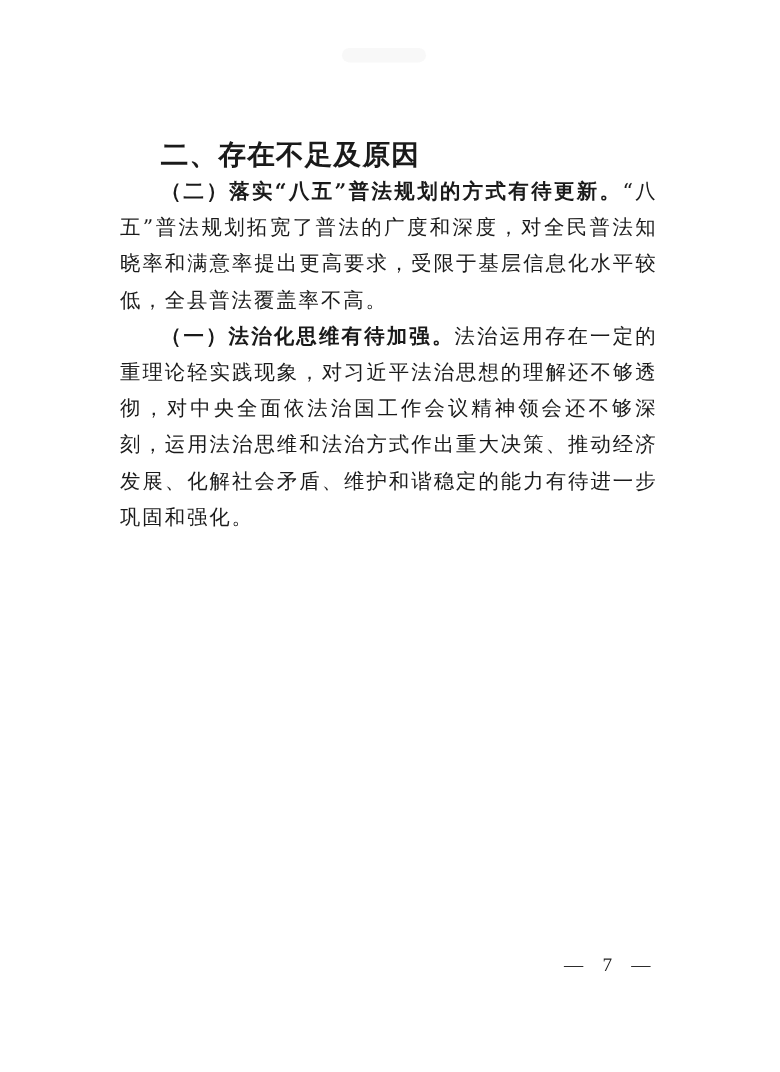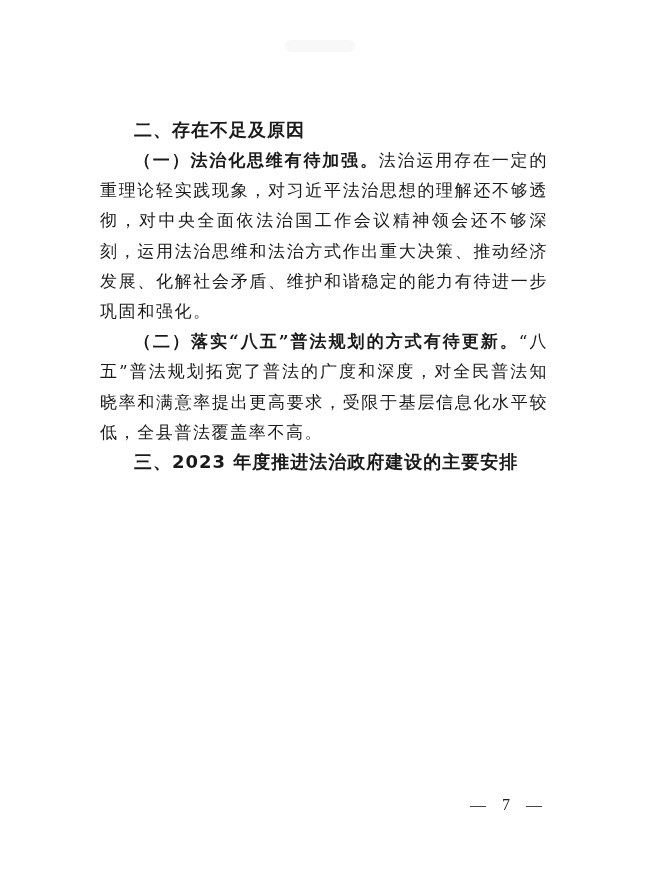--- a/index.html
+++ b/index.html
@@ -1,33 +1,32 @@
 <!DOCTYPE html>
 <html><head>
 <meta charset="utf-8">
 <style>
   html, body { margin:0; padding:0; }
   body { width:650px; height:893px; background:#ffffff; position:relative; overflow:hidden;
     font-family:"DejaVu Serif", "Liberation Serif", serif; color:#1a1a1a; }
   .page { position:absolute; left:100px; top:115px; width:448px; }
-  .h { font-family:"DejaVu Sans","Liberation Sans",sans-serif; font-weight:bold; font-size:18px;
+  .h { font-family:"DejaVu Sans","Liberation Sans",sans-serif; font-weight:bold; font-size:23px;
     line-height:30px; height:30px; text-indent:34px; letter-spacing:1px; white-space:nowrap; }
   .p { font-size:17px; line-height:30.2px; text-align:justify; text-align-last:left;
     text-indent:34px; letter-spacing:1.6px; margin:0; }
   .lead { font-weight:bold; }
   .pagenum { position:absolute; left:470px; top:796px; font-size:16px; color:#222;
     font-family:"Liberation Serif",serif; letter-spacing:6px; }
   .smudge { position:absolute; left:285px; top:40px; width:70px; height:12px;
     background:#f3f3f3; border-radius:6px; opacity:.6; }
 </style>
 </head>
 <body>
 
 <div class="smudge"></div>
 
 <div class="page">
   <div class="h">二、存在不足及原因</div>
+  <p class="p"><span class="lead">（二）落实“八五”普法规划的方式有待更新。</span><span>“八五”普法规划拓宽了普法的广度和深度，对全民普法知晓率和满意率提出更高要求，受限于基层信息化水平较低，全县普法覆盖率不高。</span></p>
   <p class="p"><span class="lead">（一）法治化思维有待加强。</span><span>法治运用存在一定的重理论轻实践现象，对习近平法治思想的理解还不够透彻，对中央全面依法治国工作会议精神领会还不够深刻，运用法治思维和法治方式作出重大决策、推动经济发展、化解社会矛盾、维护和谐稳定的能力有待进一步巩固和强化。</span></p>
-  <p class="p"><span class="lead">（二）落实“八五”普法规划的方式有待更新。</span><span>“八五”普法规划拓宽了普法的广度和深度，对全民普法知晓率和满意率提出更高要求，受限于基层信息化水平较低，全县普法覆盖率不高。</span></p>
-  <div class="h">三、2023 年度推进法治政府建设的主要安排</div>
 </div>
 
 <div class="pagenum">— 7 —</div>
 
 </body></html>

